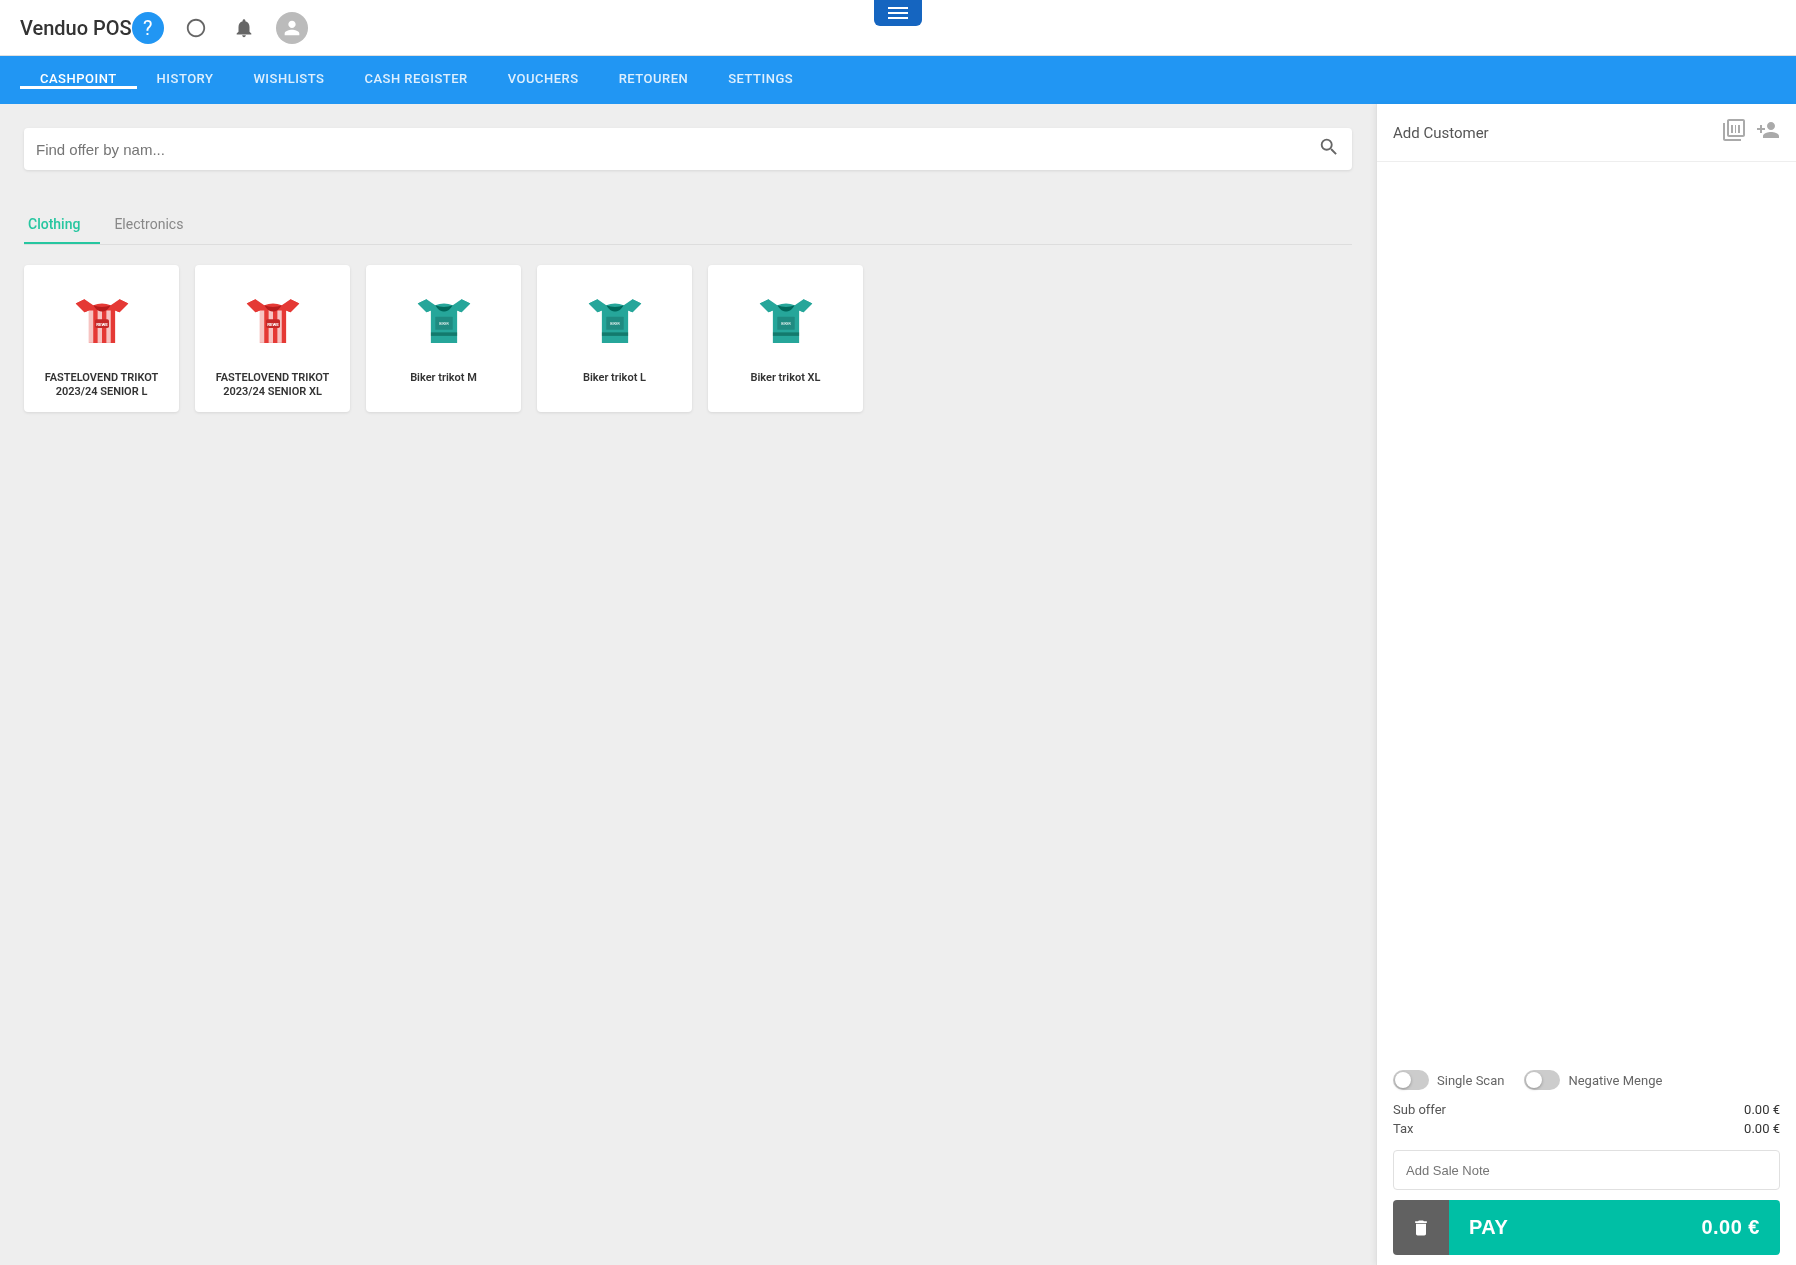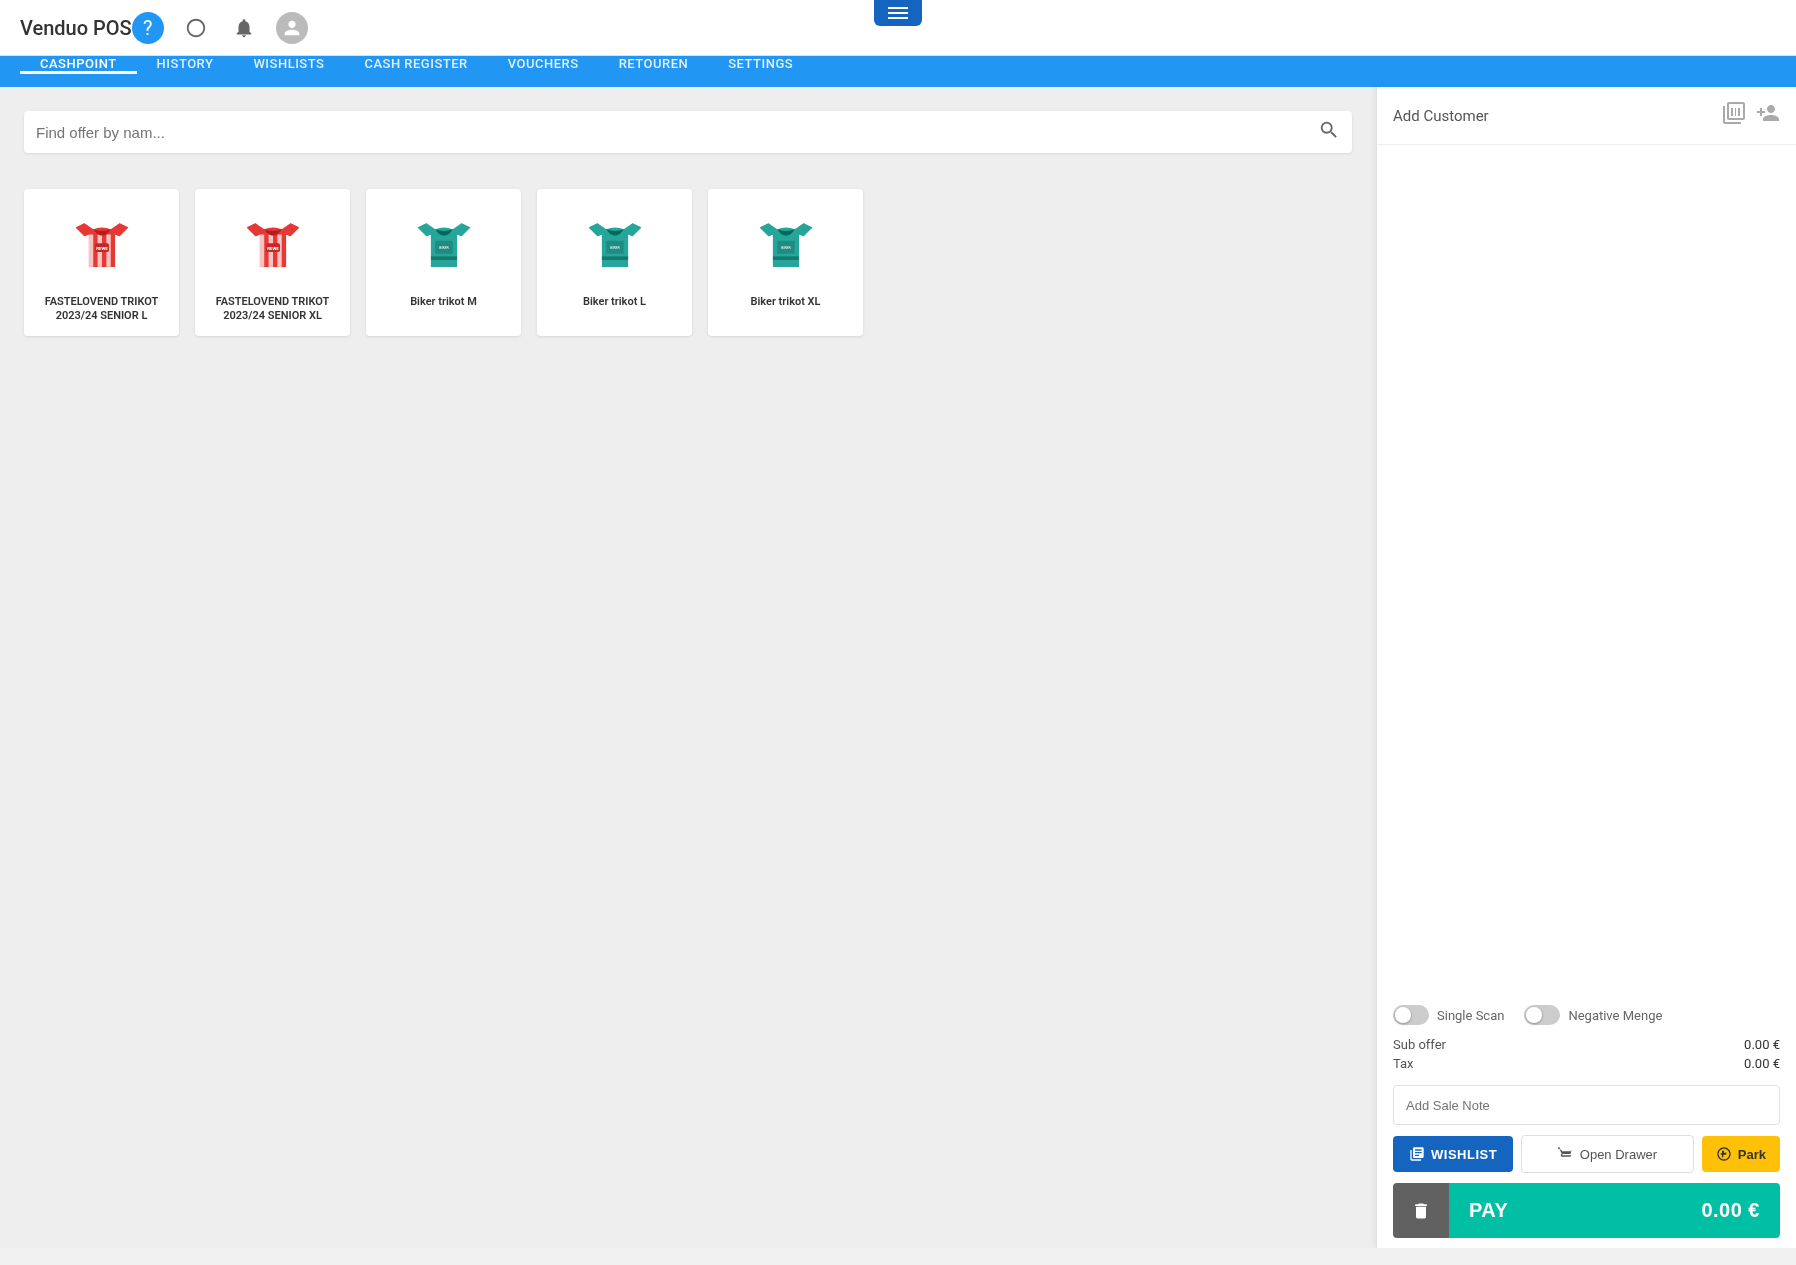--- a/index.html
+++ b/index.html
@@ -36,22 +36,22 @@
       color: #666;
       font-size: 20px;
     }
     .top-bar-icon.help { background: #2196f3; color: white; }
     .top-bar-icon.avatar { background: #bbb; color: white; }
 
     
     .nav-bar {
       background: #2196f3;
       display: flex;
-      align-items: flex-start;
-      height: 31px;
+      align-items: center;
+      height: 48px;
       padding: 0 20px;
     }
     .nav-item {
       display: flex;
       align-items: center;
       padding: 0 20px;
       color: rgba(255,255,255,0.85);
       font-size: 13px;
       font-weight: 500;
       letter-spacing: 0.5px;
@@ -423,20 +423,24 @@
 
     <div class="search-bar">
       <input type="text" placeholder="Find offer by nam..." style="">
       <div class="search-icon-btn">
         <svg width="22" height="22" viewBox="0 0 24 24" fill="#666">
           <path d="M15.5 14h-.79l-.28-.27A6.471 6.471 0 0 0 16 9.5 6.5 6.5 0 1 0 9.5 16c1.61 0 3.09-.59 4.23-1.57l.27.28v.79l5 4.99L20.49 19l-4.99-5zm-6 0C7.01 14 5 11.99 5 9.5S7.01 5 9.5 5 14 7.01 14 9.5 11.99 14 9.5 14z"></path>
         </svg>
       </div>
     </div>
 
+    <div class="category-tabs">
+      <div class="cat-tab active">Clothing</div>
+      <div class="cat-tab">Electronics</div>
+    </div>
 
     <div class="product-grid">
 
       <div class="product-card">
         <div class="product-img">
           <svg viewBox="0 0 80 80" xmlns="http://www.w3.org/2000/svg">
 
             <g>
 
               <path d="M20 30 L10 20 L20 15 L30 22 Q40 18 50 22 L60 15 L70 20 L60 30 L55 28 L55 65 L25 65 L25 28 Z" fill="#e53935"></path>
@@ -575,40 +579,20 @@
       </div>
       <div class="totals-row">
         <span>Tax</span>
         <span>0.00 €</span>
       </div>
 
       
       <input class="sale-note" type="text" placeholder="Add Sale Note" style="">
 
       
-      <div class="action-buttons">
-        <button class="btn-wishlist">
-          <svg width="16" height="16" viewBox="0 0 24 24" fill="white">
-            <path d="M4 6H2v14c0 1.1.9 2 2 2h14v-2H4V6zm16-4H8c-1.1 0-2 .9-2 2v12c0 1.1.9 2 2 2h12c1.1 0 2-.9 2-2V4c0-1.1-.9-2-2-2zm-1 9H9V9h10v2zm-4 4H9v-2h6v2zm4-8H9V5h10v2z"></path>
-          </svg>
-          <span>WISHLIST</span>
-        </button>
-        <button class="btn-open-drawer">
-          <svg width="16" height="16" viewBox="0 0 24 24" fill="#555">
-            <path d="M20 6H4L2 2H0v2h2l3.6 7.59L4 14c0 1.1.9 2 2 2h12c1.1 0 2-.9 2-2V8c0-1.1-.9-2-2-2zm-1 8H6l1.1-2h11.55L20 8H6l-.67-2H20v8z"></path>
-          </svg>
-          <span>Open Drawer</span>
-        </button>
-        <button class="btn-park">
-          <svg width="16" height="16" viewBox="0 0 24 24" fill="#333">
-            <path d="M12 2C6.48 2 2 6.48 2 12s4.48 10 10 10 10-4.48 10-10S17.52 2 12 2zm0 18c-4.42 0-8-3.58-8-8s3.58-8 8-8 8 3.58 8 8-3.58 8-8 8zm-1-13h-2v4H7v2h2v4h2v-4h4l1-3h-4v-3z"></path>
-          </svg>
-          <span>Park</span>
-        </button>
-      </div>
 
       
       <div class="pay-row">
         <button class="btn-trash">
           <svg width="20" height="20" viewBox="0 0 24 24" fill="white">
             <path d="M6 19c0 1.1.9 2 2 2h8c1.1 0 2-.9 2-2V7H6v12zM19 4h-3.5l-1-1h-5l-1 1H5v2h14V4z"></path>
           </svg>
         </button>
         <button class="btn-pay">
           <span>PAY</span>

